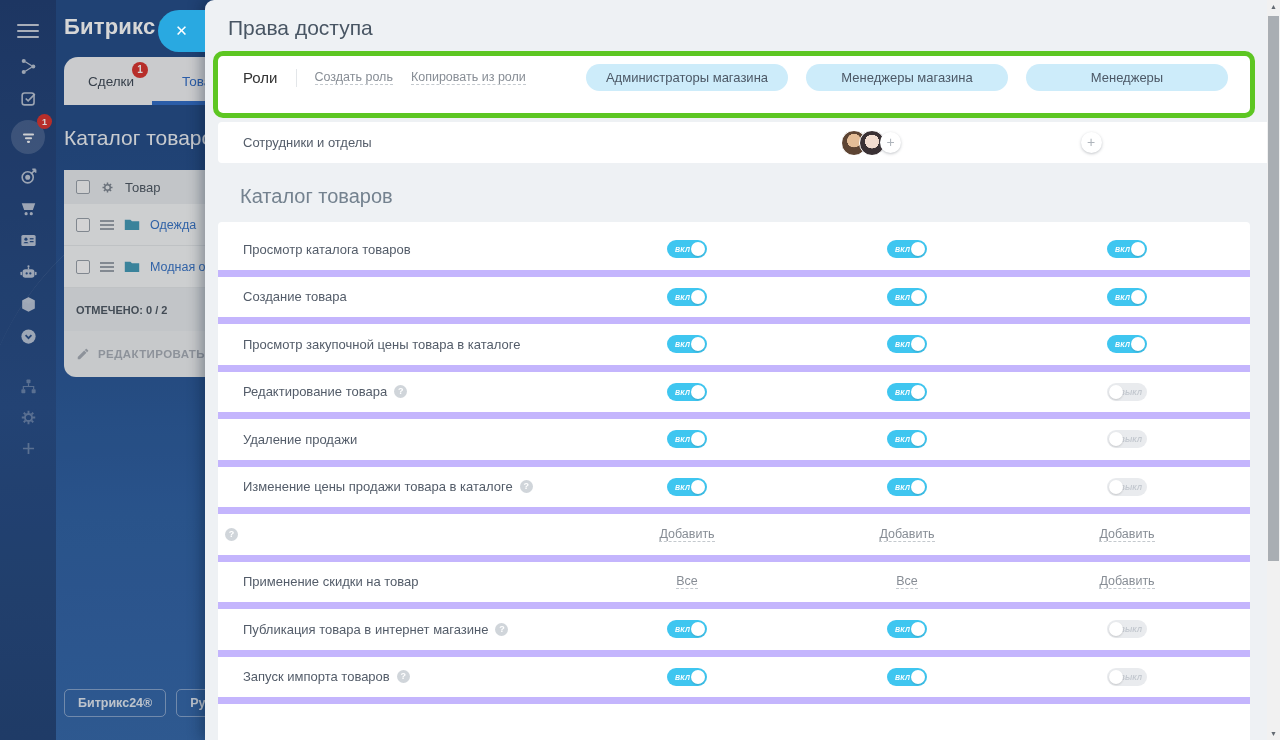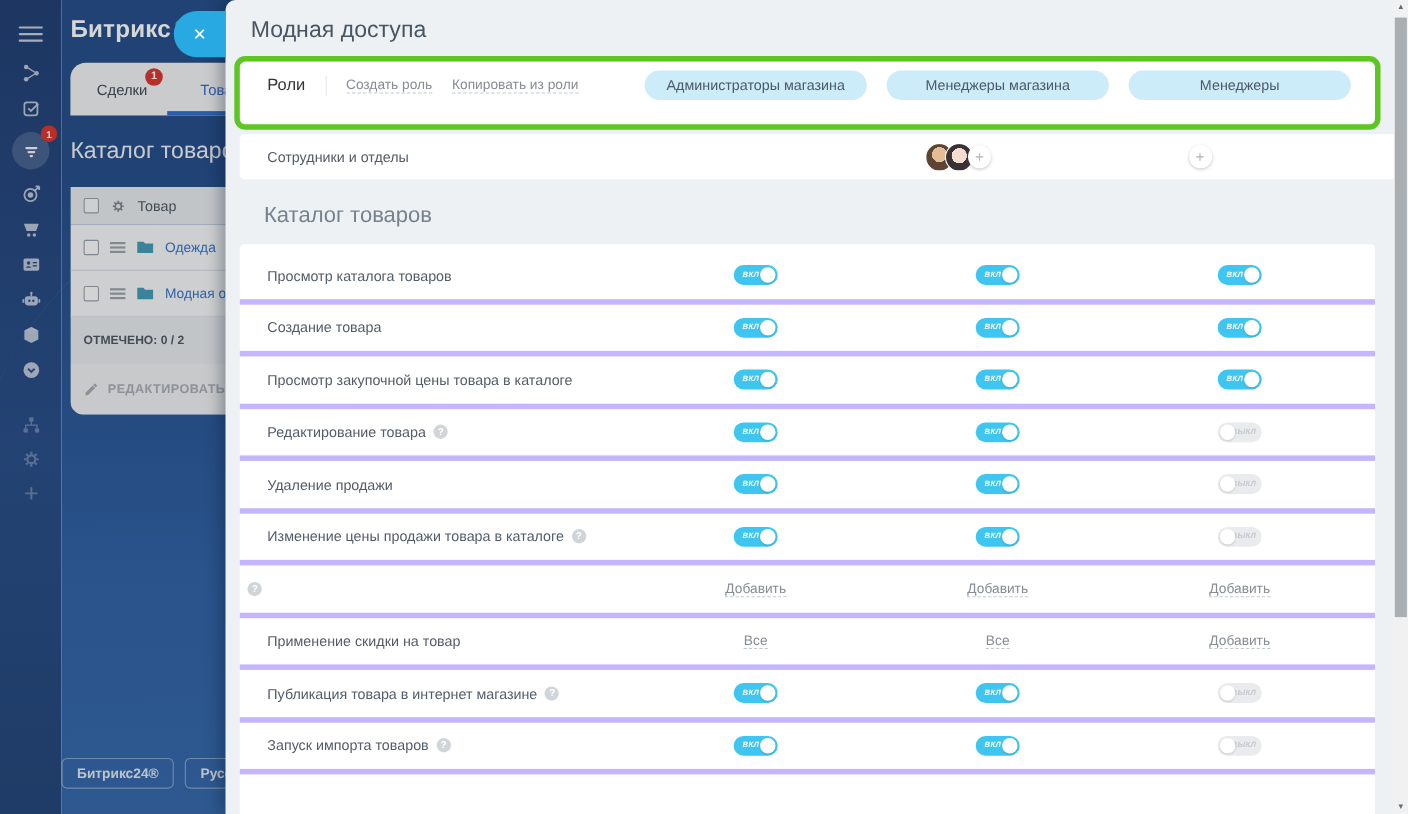--- a/index.html
+++ b/index.html
@@ -40,21 +40,21 @@
   .bg-table { position:absolute; left:8px; top:170px; width:420px; font-size:12.5px; overflow:hidden; }
   .bgt-row { display:flex; align-items:center; gap:10px; padding:0 0 0 12px; }
   .bgt-head { height:34px; background:#e7eaee; color:#4e5a66; font-size:13px; }
   .bgt-item { height:42px; background:#f4f6f8; border-bottom:1px solid #e3e7ea; }
   .bgt-item .bg-link { color:#3576cf; font-size:12.5px; cursor:pointer; }
   .bgt-foot { height:43px; background:#e7eaee; color:#4e5a66; font-weight:bold; font-size:11px; justify-content:space-between; padding-right:10px; }
   .bgt-actions { height:46px; background:#edeff2; border-radius:0 0 12px 12px; color:#a7aeb8; font-weight:bold; font-size:11.5px; letter-spacing:.4px; justify-content:flex-start; gap:8px; }
   .bg-checkbox { width:14px; height:14px; border:1px solid #98a1ab; border-radius:2px; background:rgba(255,255,255,.6); flex:none; cursor:pointer; }
   .drag-lines i { display:block; width:14px; height:2px; background:#9aa3ad; margin:2px 0; }
   .bgt-x { margin-left:14px; color:#a7aeb8; font-size:14px; cursor:pointer; }
-  .bg-footer { position:absolute; left:0; bottom:23px; display:flex; gap:10px; }
+  .bg-footer { position:absolute; left:8px; bottom:23px; display:flex; gap:10px; }
   .bg-pill { border:1px solid rgba(255,255,255,.4); border-radius:5px; color:rgba(255,255,255,.85);
     font-size:12.5px; font-weight:bold; padding:6px 13px; white-space:nowrap; cursor:pointer; }
 
   
   .panel { position:absolute; left:205px; top:0; width:1075px; height:740px; background:#eef1f4;
     border-radius:9px 0 0 0; box-shadow:-4px 0 14px rgba(0,20,40,.35); z-index:10; }
   .close-btn { position:absolute; left:-47px; top:10px; width:47px; height:42px; border:none;
     background:var(--close-blue,#29a9e1); border-radius:21px 0 0 21px; color:#fff; font-size:15px; cursor:pointer; }
   .panel-title { position:absolute; left:23px; top:16px; font-size:21px; font-weight:400; color:#485563; }
   .roles-box { position:absolute; left:8px; top:51px; width:1042px; height:67px;
@@ -73,21 +73,21 @@
   .row-label { padding-left:25px; font-size:13px; color:#535c69; }
   .avatar-group { display:flex; align-items:center; }
   .avatar { width:26px; height:26px; border-radius:50%; border:1px solid #fff; cursor:pointer; flex:none; }
   .avatar1 { background:radial-gradient(circle at 50% 40%, #e4bd97 36%, #5d4433 37%); }
   .avatar2 { background:radial-gradient(circle at 50% 44%, #f2ddd0 38%, #3a3134 39%); margin-left:-8px; }
   .plus-btn { width:21px; height:21px; border-radius:50%; background:#fff; box-shadow:0 1px 3px rgba(80,90,100,.35);
     color:#aeb4bb; font-size:14px; line-height:20px; text-align:center; cursor:pointer; margin-left:-5px; }
   .col > .plus-btn { margin-left:0; }
   .section-title { position:absolute; left:35px; top:185px; font-size:20px; font-weight:400; color:#74828f; }
   .perm-card { position:absolute; left:13px; top:222px; width:1032px; bottom:-10px; background:#fff; border-radius:4px 4px 0 0; padding-top:7px; }
-  .perm-row { position:relative; height:47.5px; display:flex; align-items:center; border-bottom:5px solid #c4b5fd; }
+  .perm-row { position:relative; height:47.5px; display:flex; align-items:center; border-bottom:7px solid #c4b5fd; }
   .help-icon { display:inline-block; width:13px; height:13px; border-radius:50%; background:#d0d5da; color:#fff;
     font-size:9px; font-weight:bold; line-height:13px; text-align:center; margin-left:7px; cursor:pointer; }
   .tg { position:relative; width:40px; height:18px; border-radius:9px; cursor:pointer; flex:none; }
   .tg.on { background:var(--toggle-on,#3fc6f0); }
   .tg .knob { position:absolute; top:2px; width:14px; height:14px; border-radius:50%; background:#fff; box-shadow:0 1px 2px rgba(0,0,0,.15); }
   .tg.on .knob { right:2px; }
   .tg .lbl { position:absolute; top:50%; transform:translateY(-50%); font-size:7px; font-weight:bold; letter-spacing:.3px; }
   .tg.on .lbl { left:8px; color:#fff; }
   .tg.off { background:#e9ebee; }
   .tg.off .knob { left:2px; }
@@ -281,21 +281,21 @@
 
       <div class="bg-footer">
         <span class="bg-pill">Битрикс24®</span>
         <span class="bg-pill">Русский</span>
       </div>
     </div>
   </div>
 
   <div class="panel">
     <button class="close-btn">✕</button>
-    <div class="panel-title">Модная доступа</div>
+    <div class="panel-title">Права доступа</div>
 
     <div class="roles-box">
       <div class="roles-row">
         <span class="roles-label">Роли</span>
         <span class="vdiv"></span>
         <a class="dlink">Создать роль</a>
         <a class="dlink">Копировать из роли</a>
         <div class="cols" id="role-pills">
             <div class="col">
               <div class="role-pill">Администраторы магазина</div>

